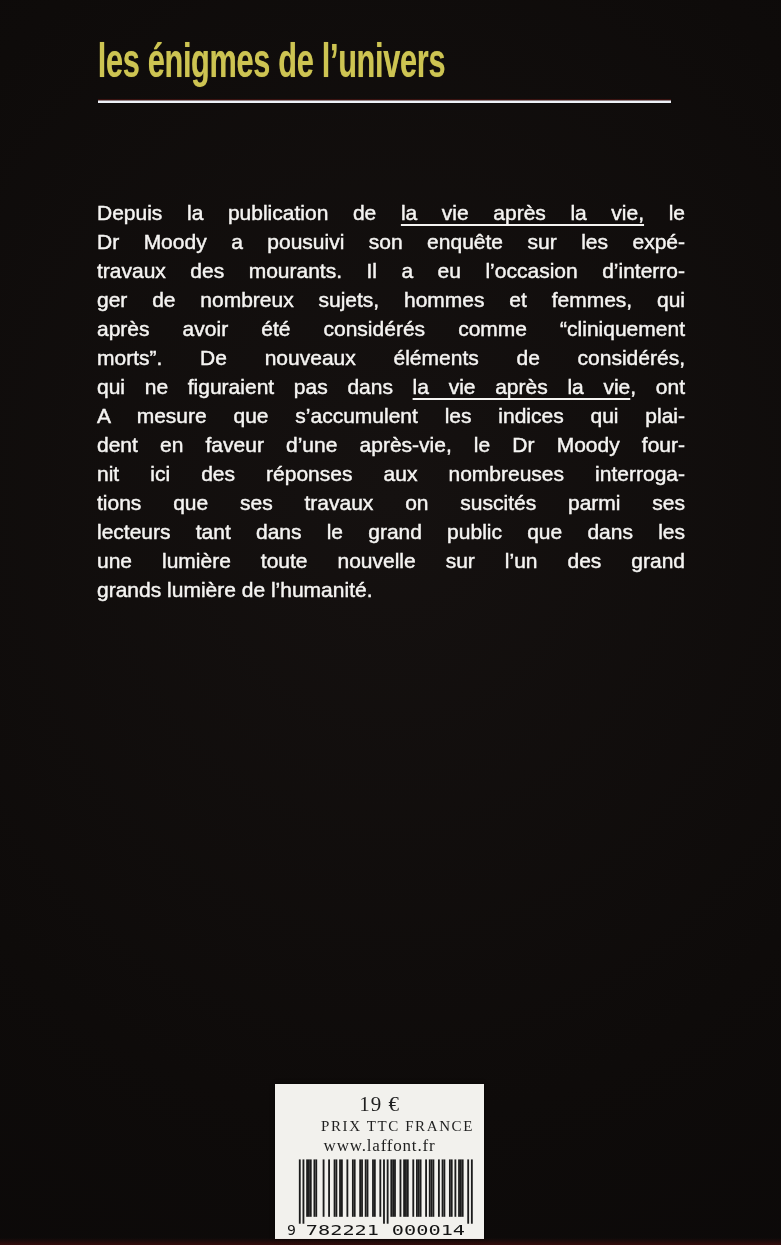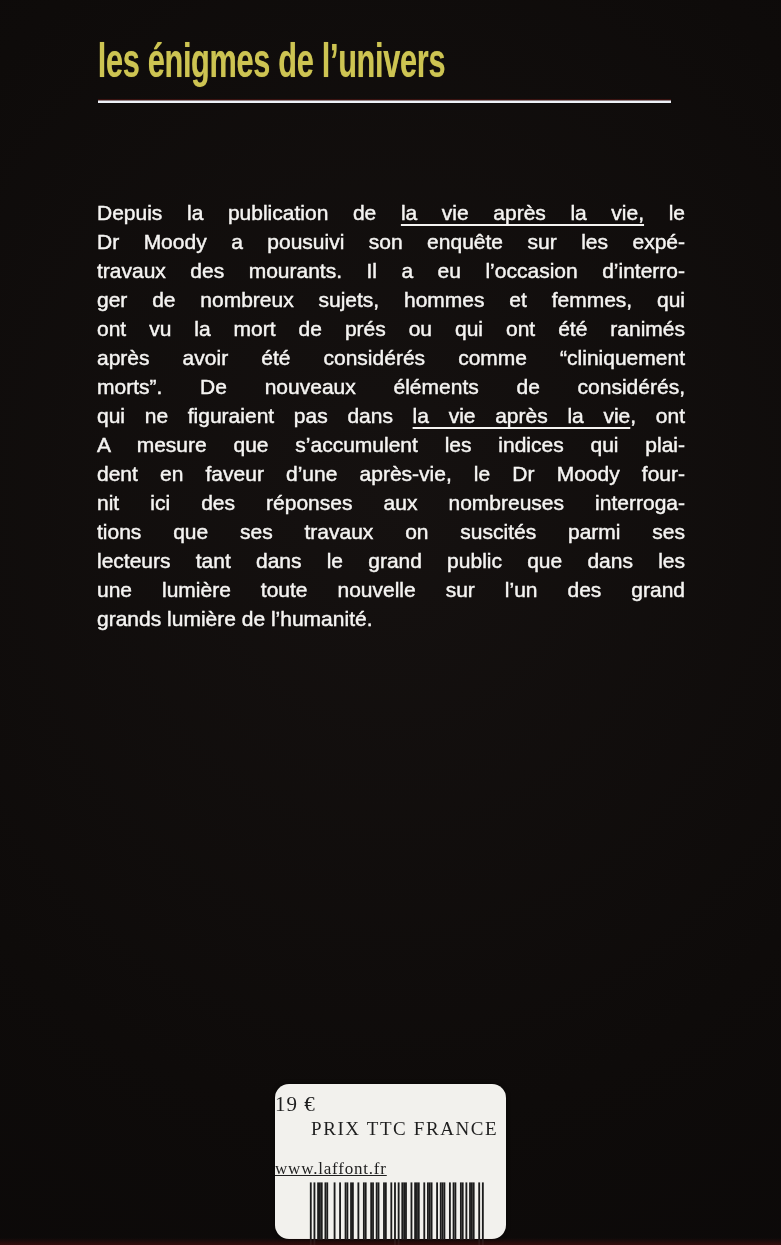--- a/index.html
+++ b/index.html
@@ -40,30 +40,30 @@
     color:var(--body_text,#f5f4f2);
     font-size:21px;line-height:29px;
     -webkit-text-stroke:0.45px var(--body_text,#f5f4f2);
     text-justify:inter-word;
   }
   .line{text-align:justify;text-align-last:justify;height:29px;overflow:visible;}
   .line.last{text-align-last:left;}
   .u{text-decoration:underline;text-decoration-thickness:2px;text-underline-offset:4px;}
   
   .label{
-    position:absolute;left:275px;top:1084px;width:231px;height:155px;
+    position:absolute;left:275px;top:1084px;width:209px;height:155px;
     background:var(--label_bg,#f2f1ed);
-    border-radius:14px;
-    color:#1f1f1f;
+    border-radius:0;
+    text-align:center;color:#1f1f1f;
     font-family:"Liberation Serif", serif;
     box-shadow:0 0 4px rgba(0,0,0,.6);
   }
   .price{padding-top:8px;font-size:21px;letter-spacing:1px;}
-  .tax-line{font-size:19px;letter-spacing:1.6px;margin-top:1px;margin-left:36px;}
-  .website{font-size:17px;letter-spacing:0.8px;margin-top:19px;text-decoration:underline;}
+  .tax-line{font-size:15px;letter-spacing:1.6px;margin-top:1px;margin-left:36px;}
+  .website{font-size:17px;letter-spacing:0.8px;margin-top:1px;}
   .barcode{display:block;margin:3px auto 0;}
   .barcode rect{fill:var(--barcode_ink,#1c1c1c);}
   .barcode text{
     font-family:"DejaVu Sans Mono", monospace;
     font-size:15px;fill:#151515;
   }
 </style>
 </head>
 <body>
 
@@ -73,21 +73,20 @@
     <span class="title-inner">les énigmes de l’univers</span>
   </div>
 
   <div class="rule"></div>
 
   <div class="body-text">
       <div class="line"><span>Depuis la publication de </span><span class="u">la vie après la vie,</span><span> le</span></div>
       <div class="line"><span>Dr Moody a pousuivi son enquête sur les expé-</span></div>
       <div class="line"><span>travaux des mourants. Il a eu l’occasion d’interro-</span></div>
       <div class="line"><span>ger de nombreux sujets, hommes et femmes, qui</span></div>
-      <div class="line"><span>ont vu la mort de prés ou qui ont été ranimés</span></div>
       <div class="line"><span>après avoir été considérés comme “cliniquement</span></div>
       <div class="line"><span>morts”. De nouveaux éléments de considérés,</span></div>
       <div class="line"><span>qui ne figuraient pas dans </span><span class="u">la vie après la vie</span><span>, ont</span></div>
       <div class="line"><span>A mesure que s’accumulent les indices qui plai-</span></div>
       <div class="line"><span>dent en faveur d’une après-vie, le Dr Moody four-</span></div>
       <div class="line"><span>nit ici des réponses aux nombreuses interroga-</span></div>
       <div class="line"><span>tions que ses travaux on suscités parmi ses</span></div>
       <div class="line"><span>lecteurs tant dans le grand public que dans les</span></div>
       <div class="line"><span>une lumière toute nouvelle sur l’un des grand</span></div>
       <div class="line last"><span>grands lumière de l’humanité.</span></div>

